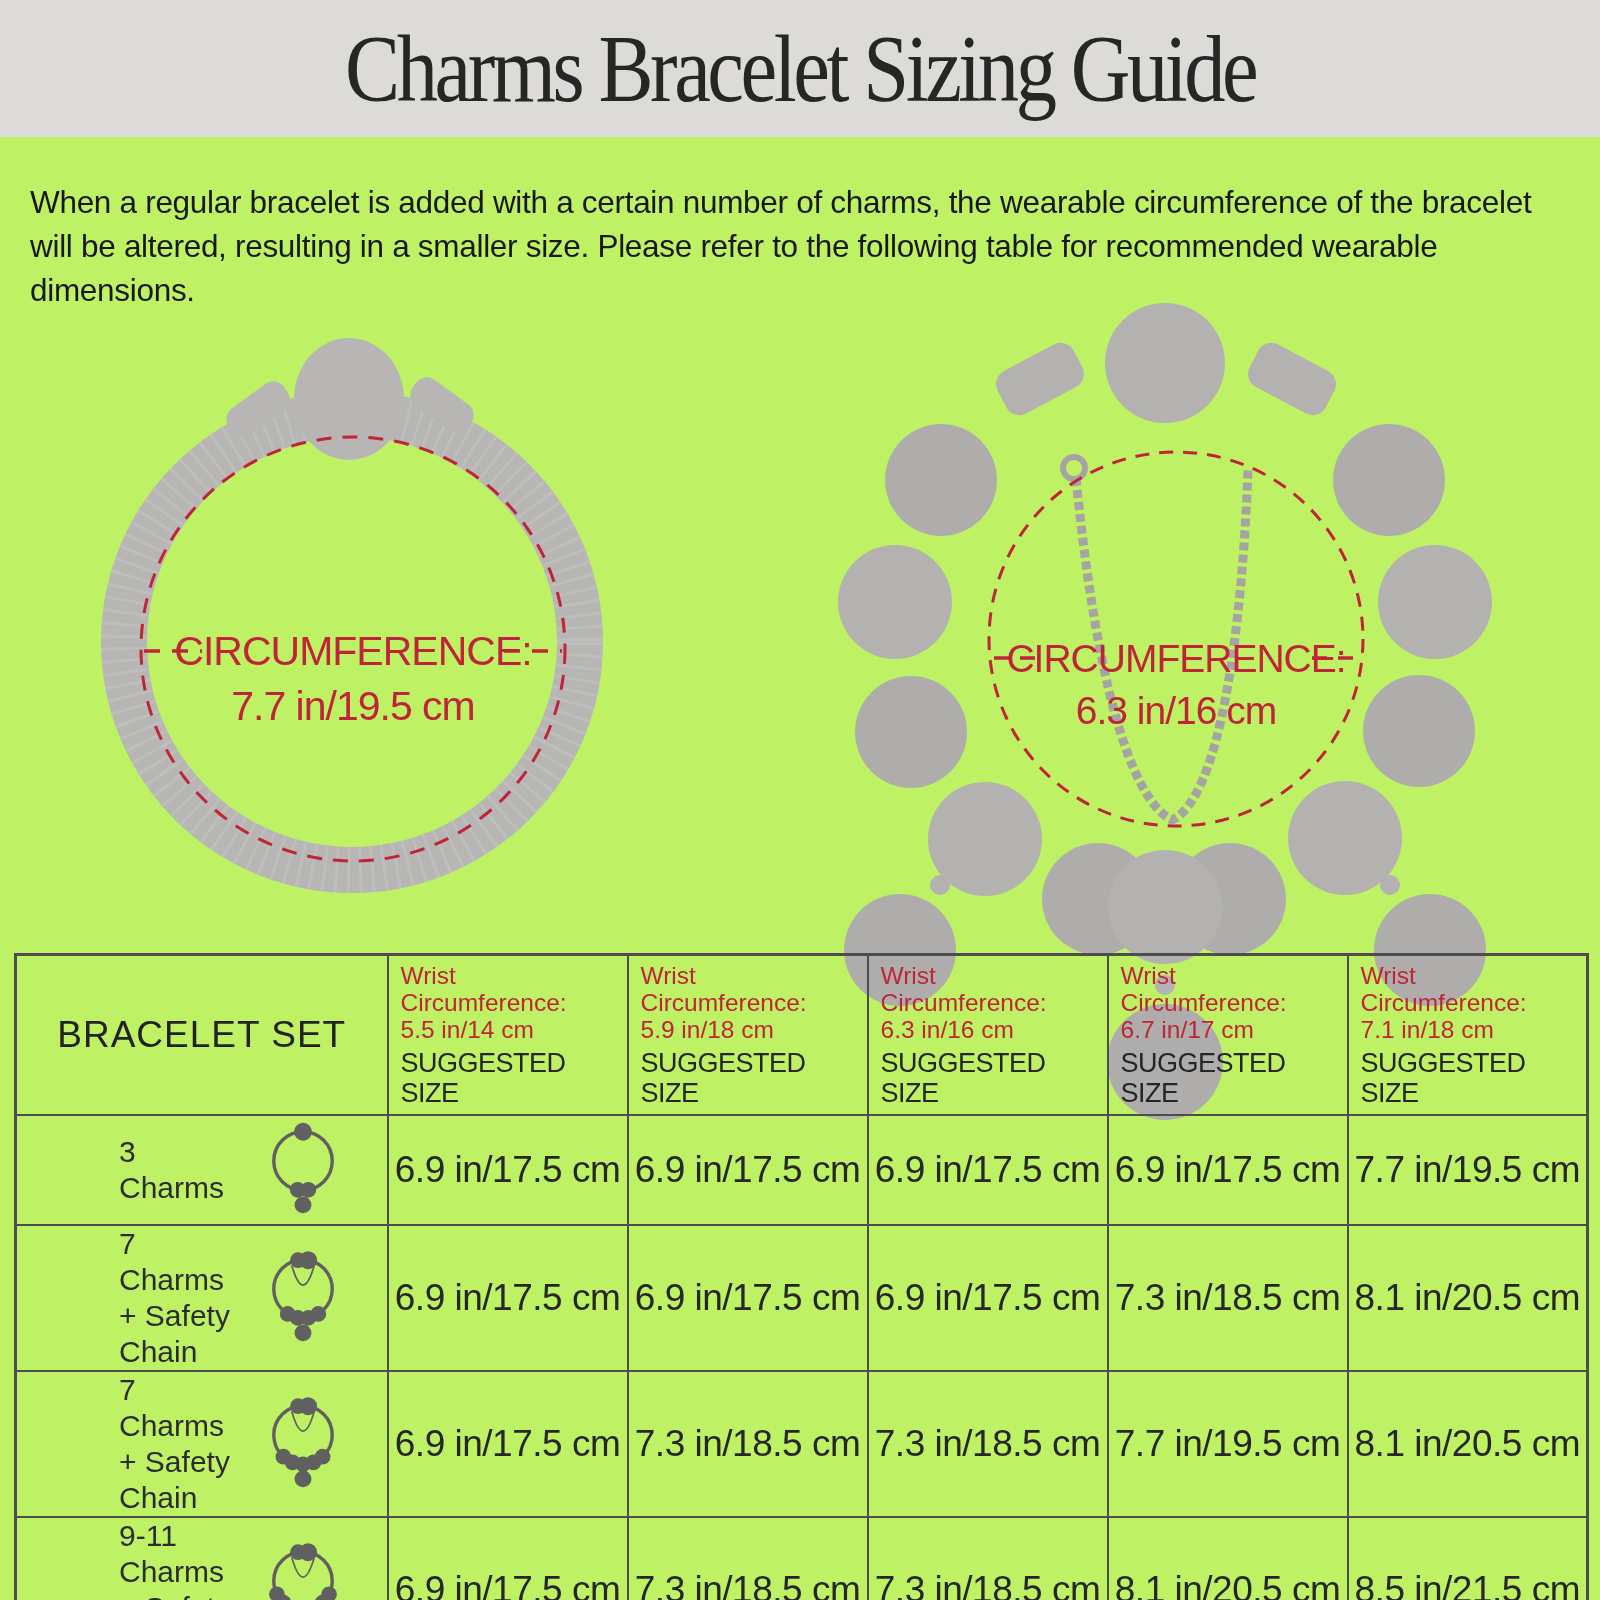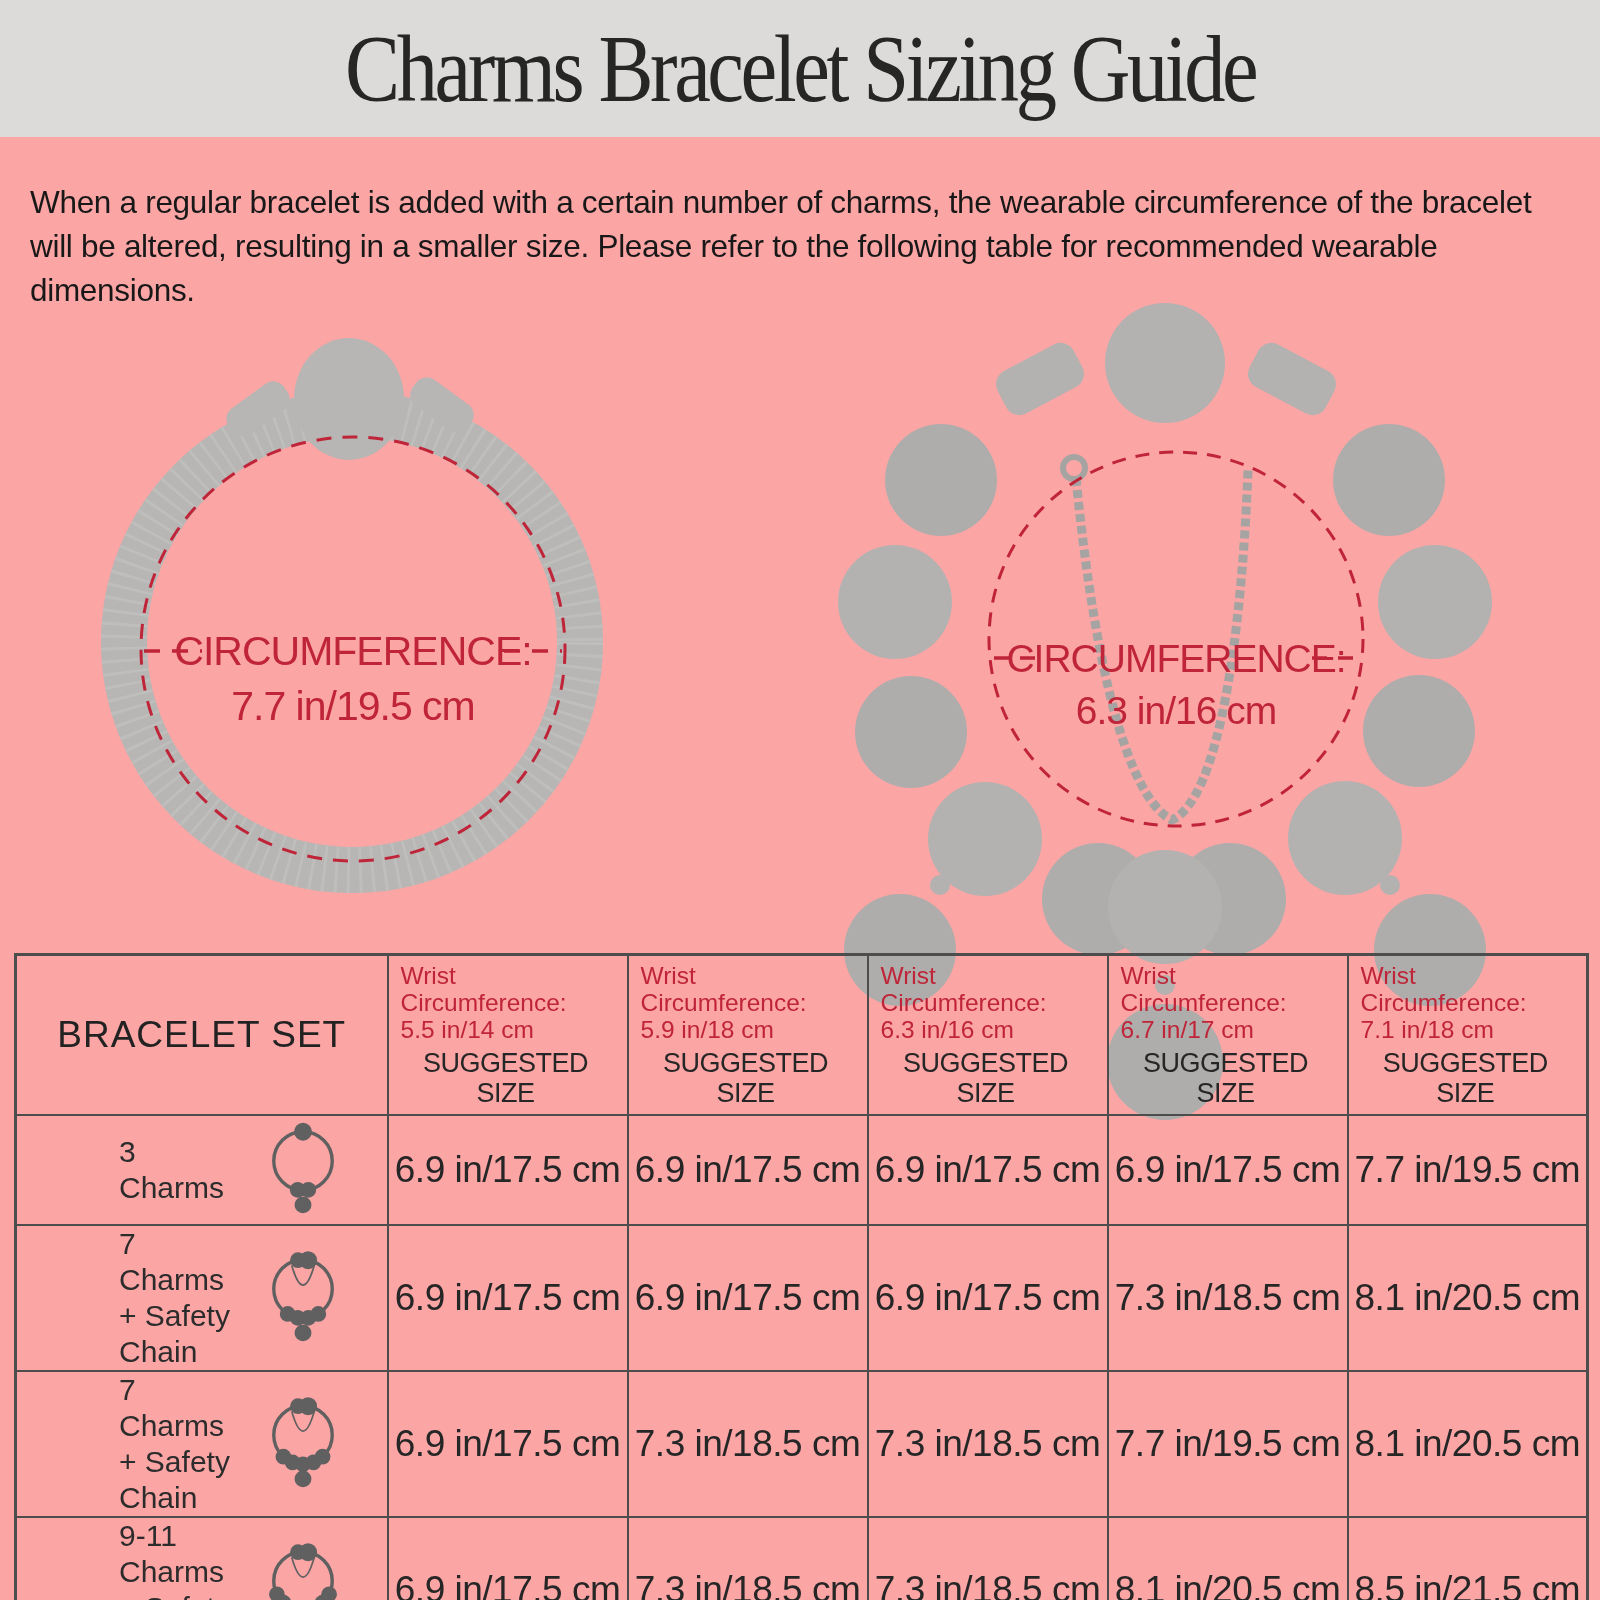--- a/index.html
+++ b/index.html
@@ -1,16 +1,16 @@
 <!DOCTYPE html>
 <html><head>
 <meta charset="utf-8">
 <style>
   html,body{margin:0;padding:0;}
-  .page{position:relative;width:1600px;height:1600px;background:#fca5a5;overflow:hidden;
+  .page{position:relative;width:1600px;height:1600px;background:#bef264;overflow:hidden;
         font-family:"Liberation Sans",sans-serif;}
   .title-band{position:absolute;top:0;left:0;width:1600px;height:137px;background:#dcdbd9;
         display:flex;align-items:center;justify-content:center;}
   .title-band h1{margin:0;font-family:"Liberation Serif",serif;font-weight:500;font-size:96px;
         color:#262625;letter-spacing:-4px;transform:scaleX(.86);transform-origin:center;white-space:nowrap;}
   .intro{position:absolute;top:156px;left:30px;width:1548px;font-size:31.5px;line-height:44px;
         color:#181818;letter-spacing:-0.3px;margin-top:24px;}
   .diagram{position:absolute;}
   .diagram svg{display:block;}
   
@@ -19,21 +19,21 @@
   table.sizing th,table.sizing td{border:2px solid #4d4d4d;padding:0;vertical-align:middle;}
   col.c0{width:372px;} col.c{width:240px;}
   thead tr{height:102px;}
   tbody tr{height:102px;}
   tbody tr:last-child{height:114px;}
   th{font-weight:normal;}
   .set-h{font-size:37px;letter-spacing:1px;color:#222;text-align:center;}
   .wrist-h{text-align:left;}
   .wrist-h .inner{padding:6px 16px 6px 12px;}
   .wrist-red{display:block;font-size:24.5px;line-height:27px;color:#bf2438;}
-  .sug{display:block;font-size:27px;line-height:30px;color:#262626;margin-top:5px;letter-spacing:-0.5px;text-align:center;}
+  .sug{display:block;font-size:27px;line-height:30px;color:#262626;margin-top:5px;letter-spacing:-0.5px;}
   .set-cell .wrap{display:flex;align-items:center;padding-left:40px;}
   .set-cell .lbl{padding-left:62px;font-size:30px;line-height:36px;color:#2c2c2c;}
   .set-cell .lbl span{display:block;}
   .set-cell .mini{margin-left:auto;margin-right:26px;line-height:0;}
   td.size{font-size:37px;color:#262626;text-align:center;letter-spacing:-0.5px;}
 </style>
 </head>
 <body>
 
 <div class="page">

